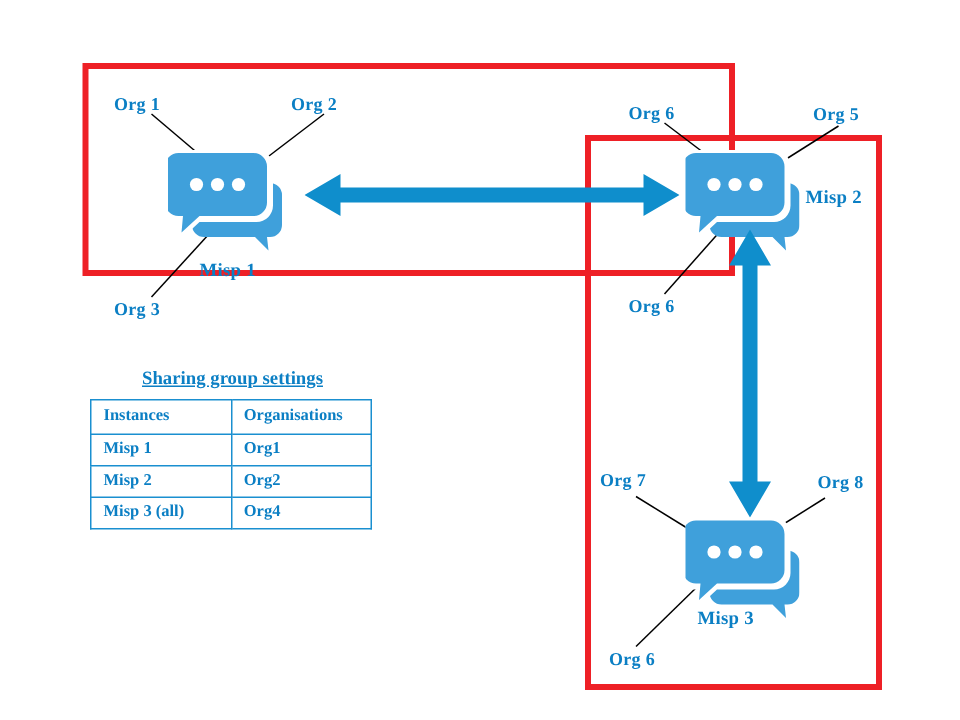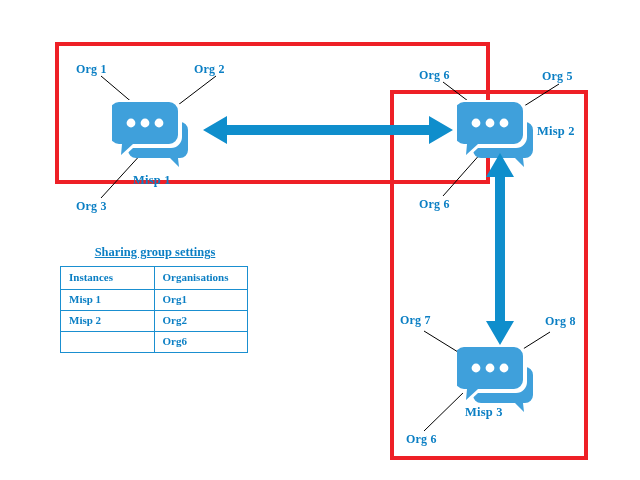--- a/index.html
+++ b/index.html
@@ -183,20 +183,20 @@
       <tbody>
         <tr>
           <td>Misp 1</td>
           <td>Org1</td>
         </tr>
         <tr>
           <td>Misp 2</td>
           <td>Org2</td>
         </tr>
         <tr>
-          <td class="empty"></td>
-          <td>Org6</td>
+          <td>Misp 3 (all)</td>
+          <td>Org4</td>
         </tr>
       </tbody>
     </table>
   </div>
 
 </div>
 
 </body></html>

